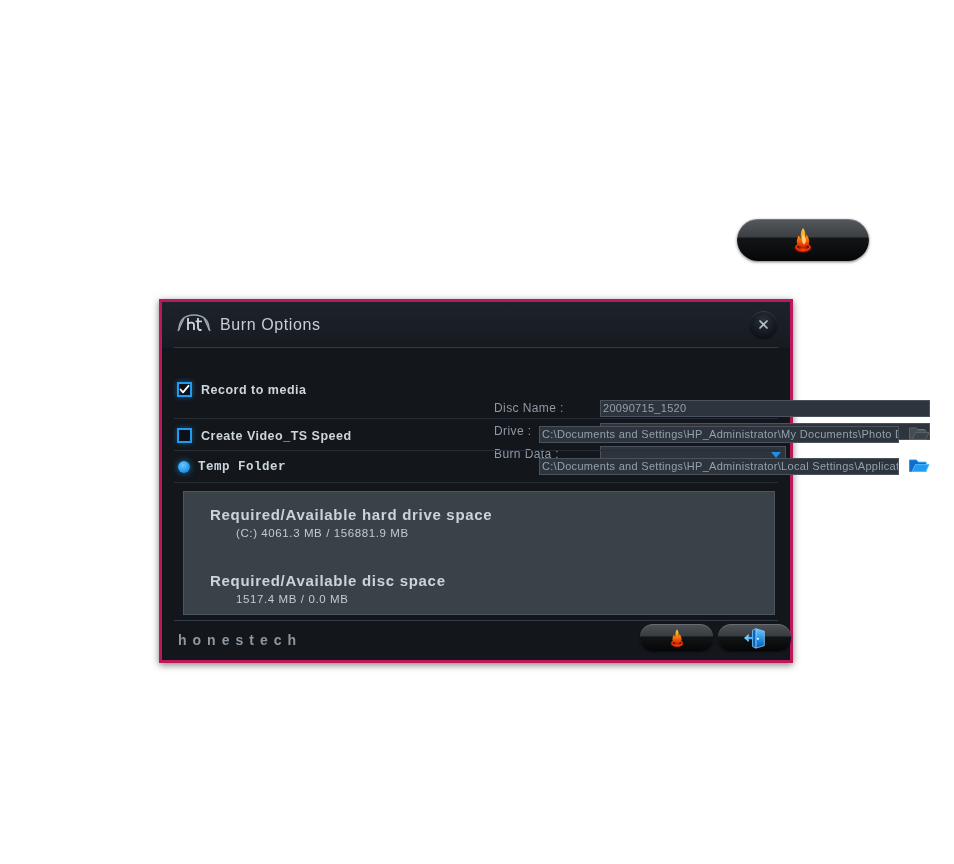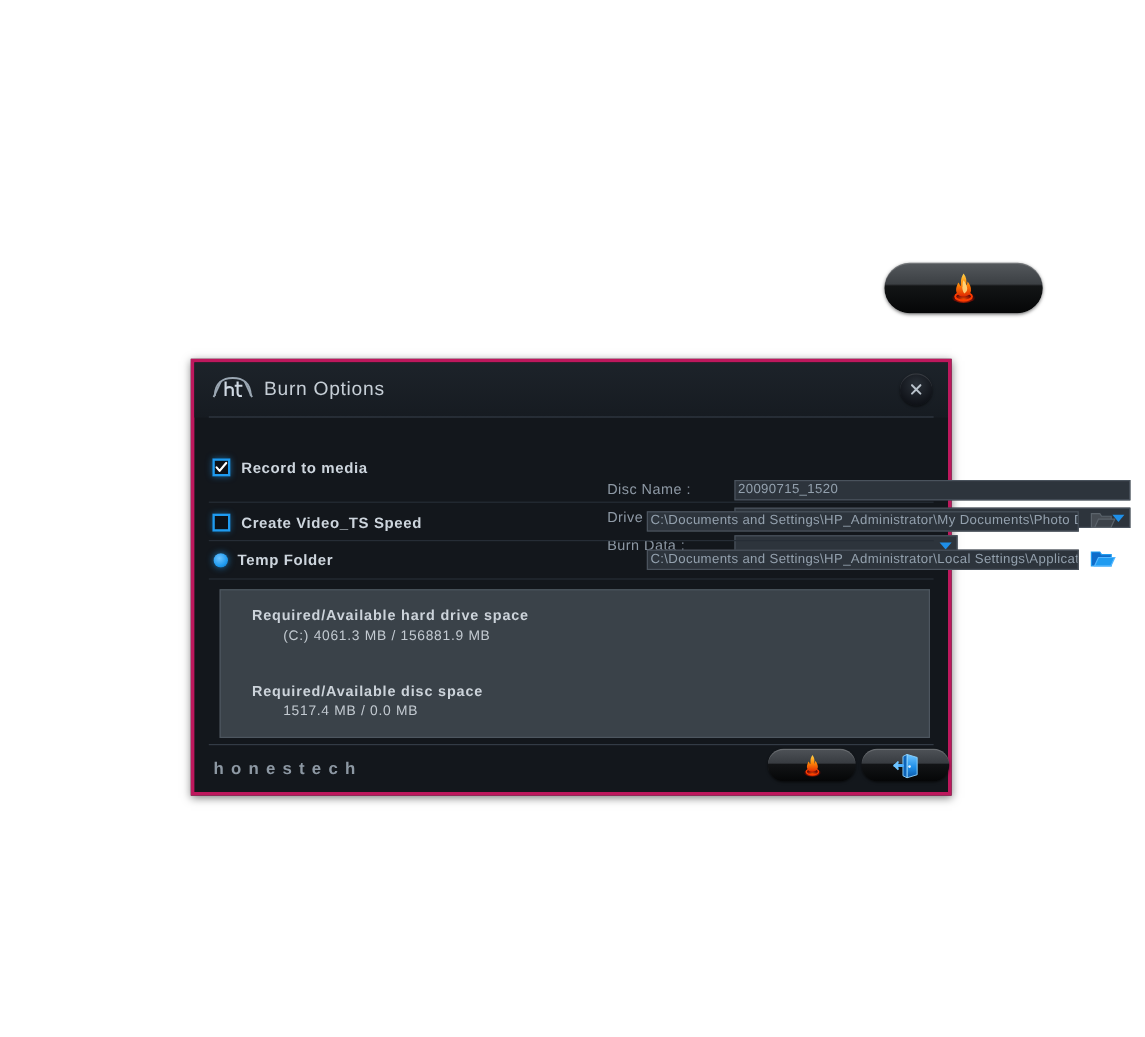--- a/index.html
+++ b/index.html
@@ -150,21 +150,21 @@
     height: 12px;
     border-radius: 50%;
     background: radial-gradient(circle at 40% 35%, #6fc4ff 0%, #1f9bf0 60%, #0f6cb5 100%);
     box-shadow: 0 0 6px rgba(31,155,240,0.7);
     margin-left: 1px;
   }
 
   
   .field-line {
     position: absolute;
-    left: 344px;
+    left: 332px;
     display: flex;
     align-items: center;
     height: 18px;
   }
   .field-label {
     width: 106px;
     font-size: 12px;
     color: #8e99a5;
     letter-spacing: 0.4px;
     flex: none;
@@ -246,21 +246,21 @@
     left: 21px;
     top: 189px;
     width: 592px;
     height: 124px;
     background: #3a4249;
     border: 1px solid #4d565f;
     box-sizing: border-box;
     padding: 14px 0 0 26px;
   }
   .info-head {
-    font-size: 12px;
+    font-size: 15px;
     font-weight: bold;
     color: #ccd3da;
     letter-spacing: 0.7px;
   }
   .info-val {
     font-size: 11.5px;
     color: #c3cad1;
     letter-spacing: 0.6px;
     margin-top: 4px;
     padding-left: 26px;
@@ -406,21 +406,21 @@
         <path d="M1.5 4 L8.5 4 L10 6.2 L18 6.2 L18 15.5 L1.5 15.5 Z" fill="#464c53" stroke="#5b636b" stroke-width="1"></path>
         <path d="M4.2 15.5 L7.4 8.6 L21 8.6 L17.8 15.5 Z" fill="#3c4249" stroke="#5b636b" stroke-width="1"></path>
       </svg>
     </div>
     <div class="row-rule"></div>
   </div>
 
   <div class="folder-row">
     <div class="folder-control">
       <span class="radio-on"></span>
-      <span class="opt-label" style="margin-left:8px;">Temp Folder</span>
+      <span class="opt-label" style="margin-left:8px;font-family:Liberation Mono, monospace;">Temp Folder</span>
     </div>
     <div class="path-field text-input">C:\Documents and Settings\HP_Administrator\Local Settings\Application Data\</div>
     <div class="browse-icon">
       <svg width="22" height="20" viewBox="0 0 22 20">
         <path d="M1.5 4 L8.5 4 L10 6.2 L18 6.2 L18 15.5 L1.5 15.5 Z" fill="#0f6cc9" stroke="#1f9bf0" stroke-width="1"></path>
         <path d="M4.2 15.5 L7.4 8.6 L21 8.6 L17.8 15.5 Z" fill="#1f9bf0" stroke="#52b6ff" stroke-width="1"></path>
       </svg>
     </div>
     <div class="row-rule"></div>
   </div>

